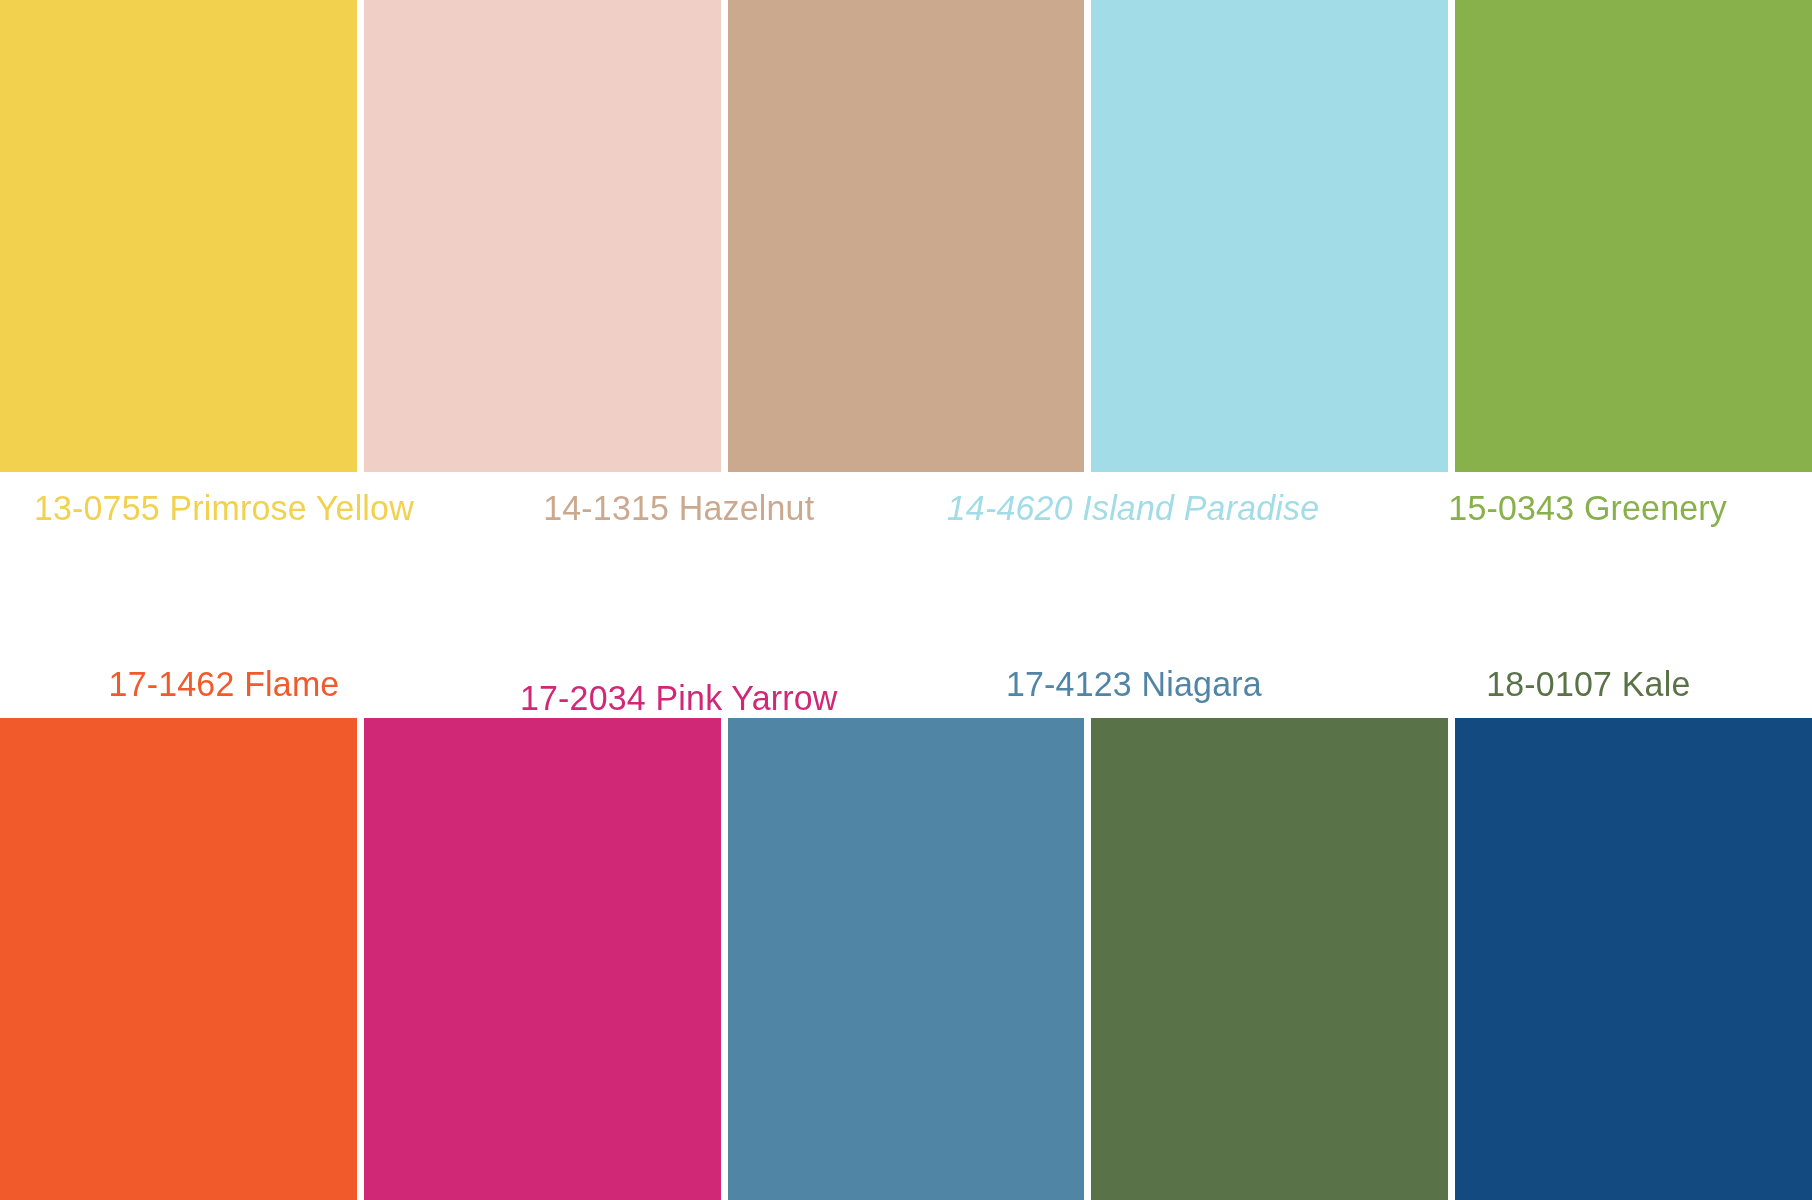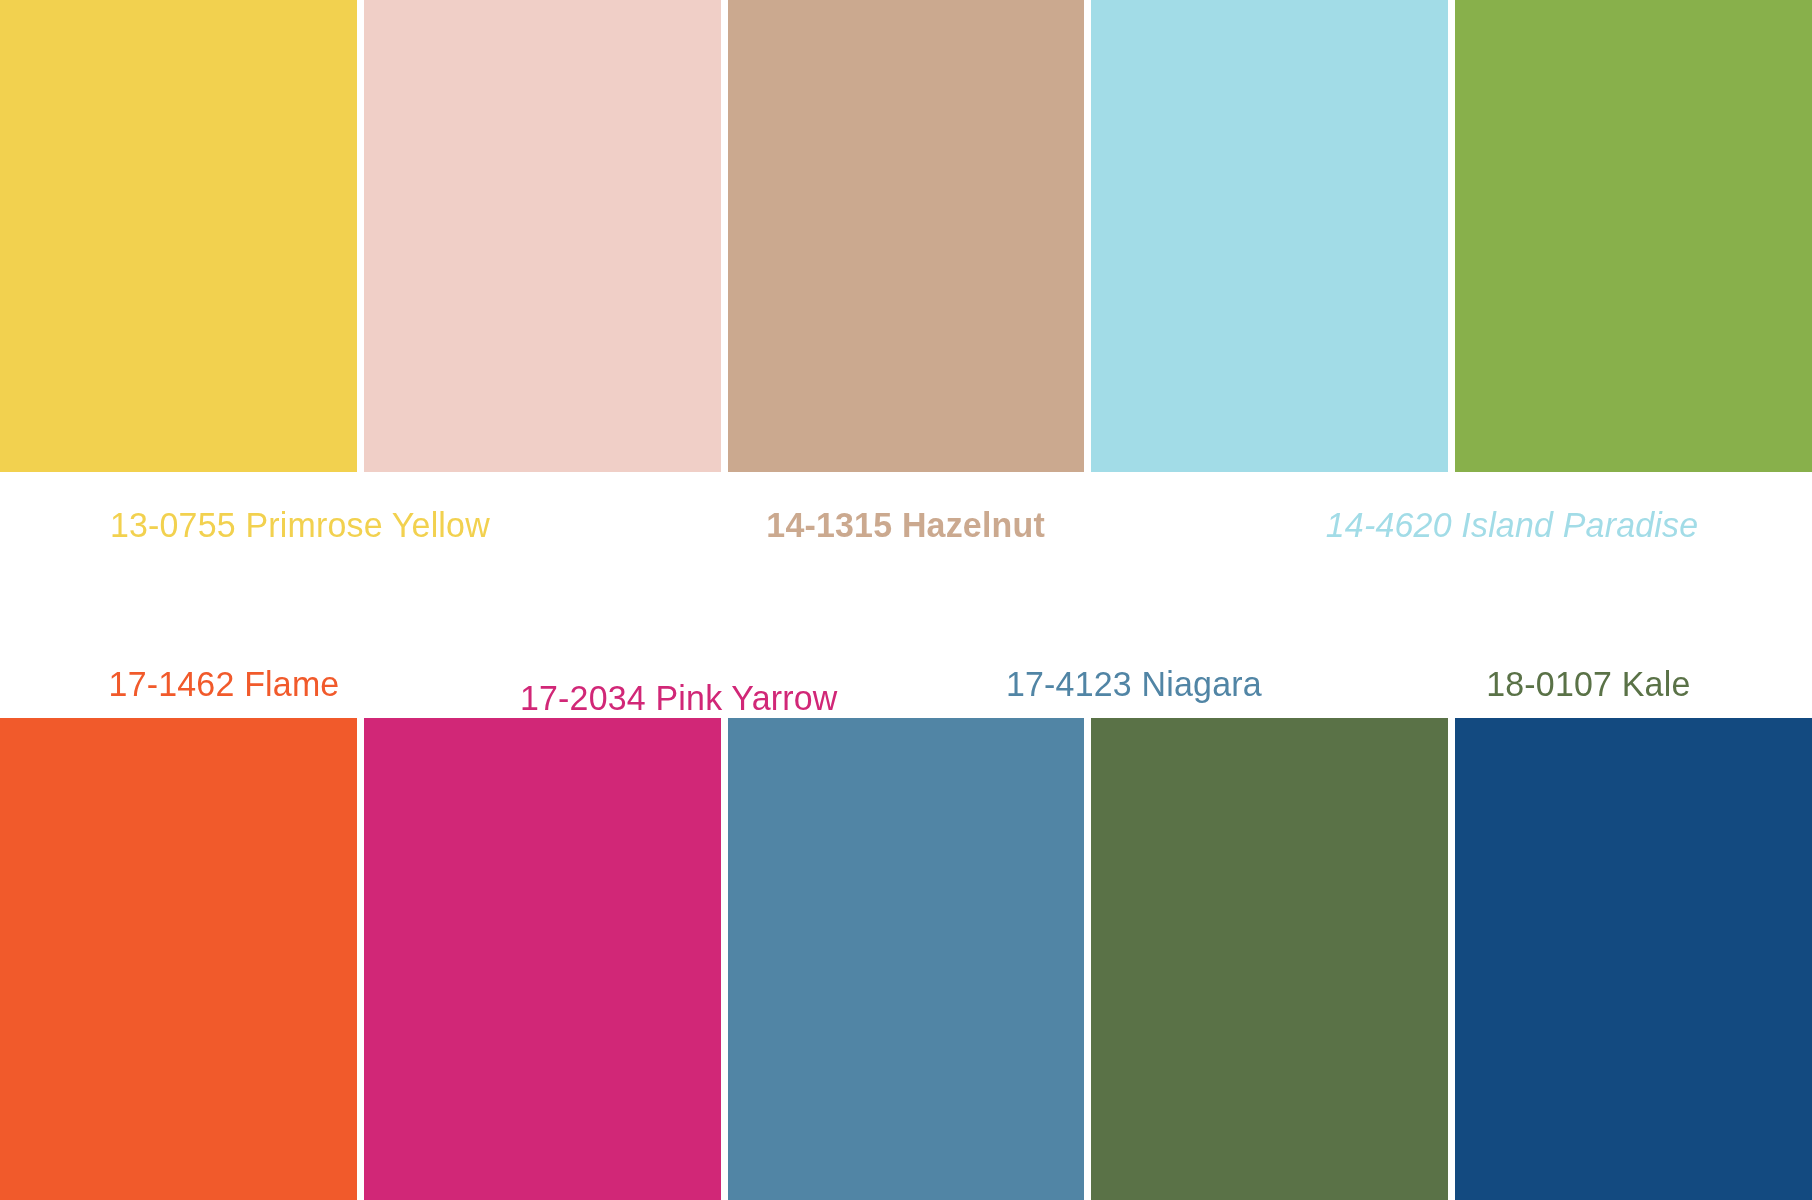--- a/index.html
+++ b/index.html
@@ -41,21 +41,20 @@
   }
   .row-swatch-top .swatch {
     width: 100%;
     height: 472px;
   }
 
   
   .row-label-top {
     top: 472px;
     height: 72px;
-    margin-top: 17px;
   }
 
   
   .row-label-bottom {
     top: 650px;
     height: 68px;
   }
 
   
   .row-swatch-bottom {
@@ -110,27 +109,32 @@
     </div>
   </div>
 
   <div class="row row-label-top">
     <div class="cell">
       <div class="label" style="color: rgb(242, 209, 79);">
         <span>13-0755 Primrose Yellow</span>
       </div>
     </div>
     <div class="cell">
-      <div class="label" style="color: rgb(203, 169, 143); font-weight: bold;">
+      <div class="label" style="color: rgb(203, 169, 143);">
         <span>14-1315 Hazelnut</span>
       </div>
     </div>
     <div class="cell">
       <div class="label" style="color: rgb(162, 220, 231); font-style: italic;">
         <span>14-4620 Island Paradise</span>
+      </div>
+    </div>
+    <div class="cell">
+      <div class="label" style="color: rgb(136, 176, 75);">
+        <span>15-0343 Greenery</span>
       </div>
     </div>
   </div>
 
   <div class="row row-label-bottom">
     <div class="cell">
       <div class="label" style="color: rgb(241, 90, 43);">
         <span>17-1462 Flame</span>
       </div>
     </div>

